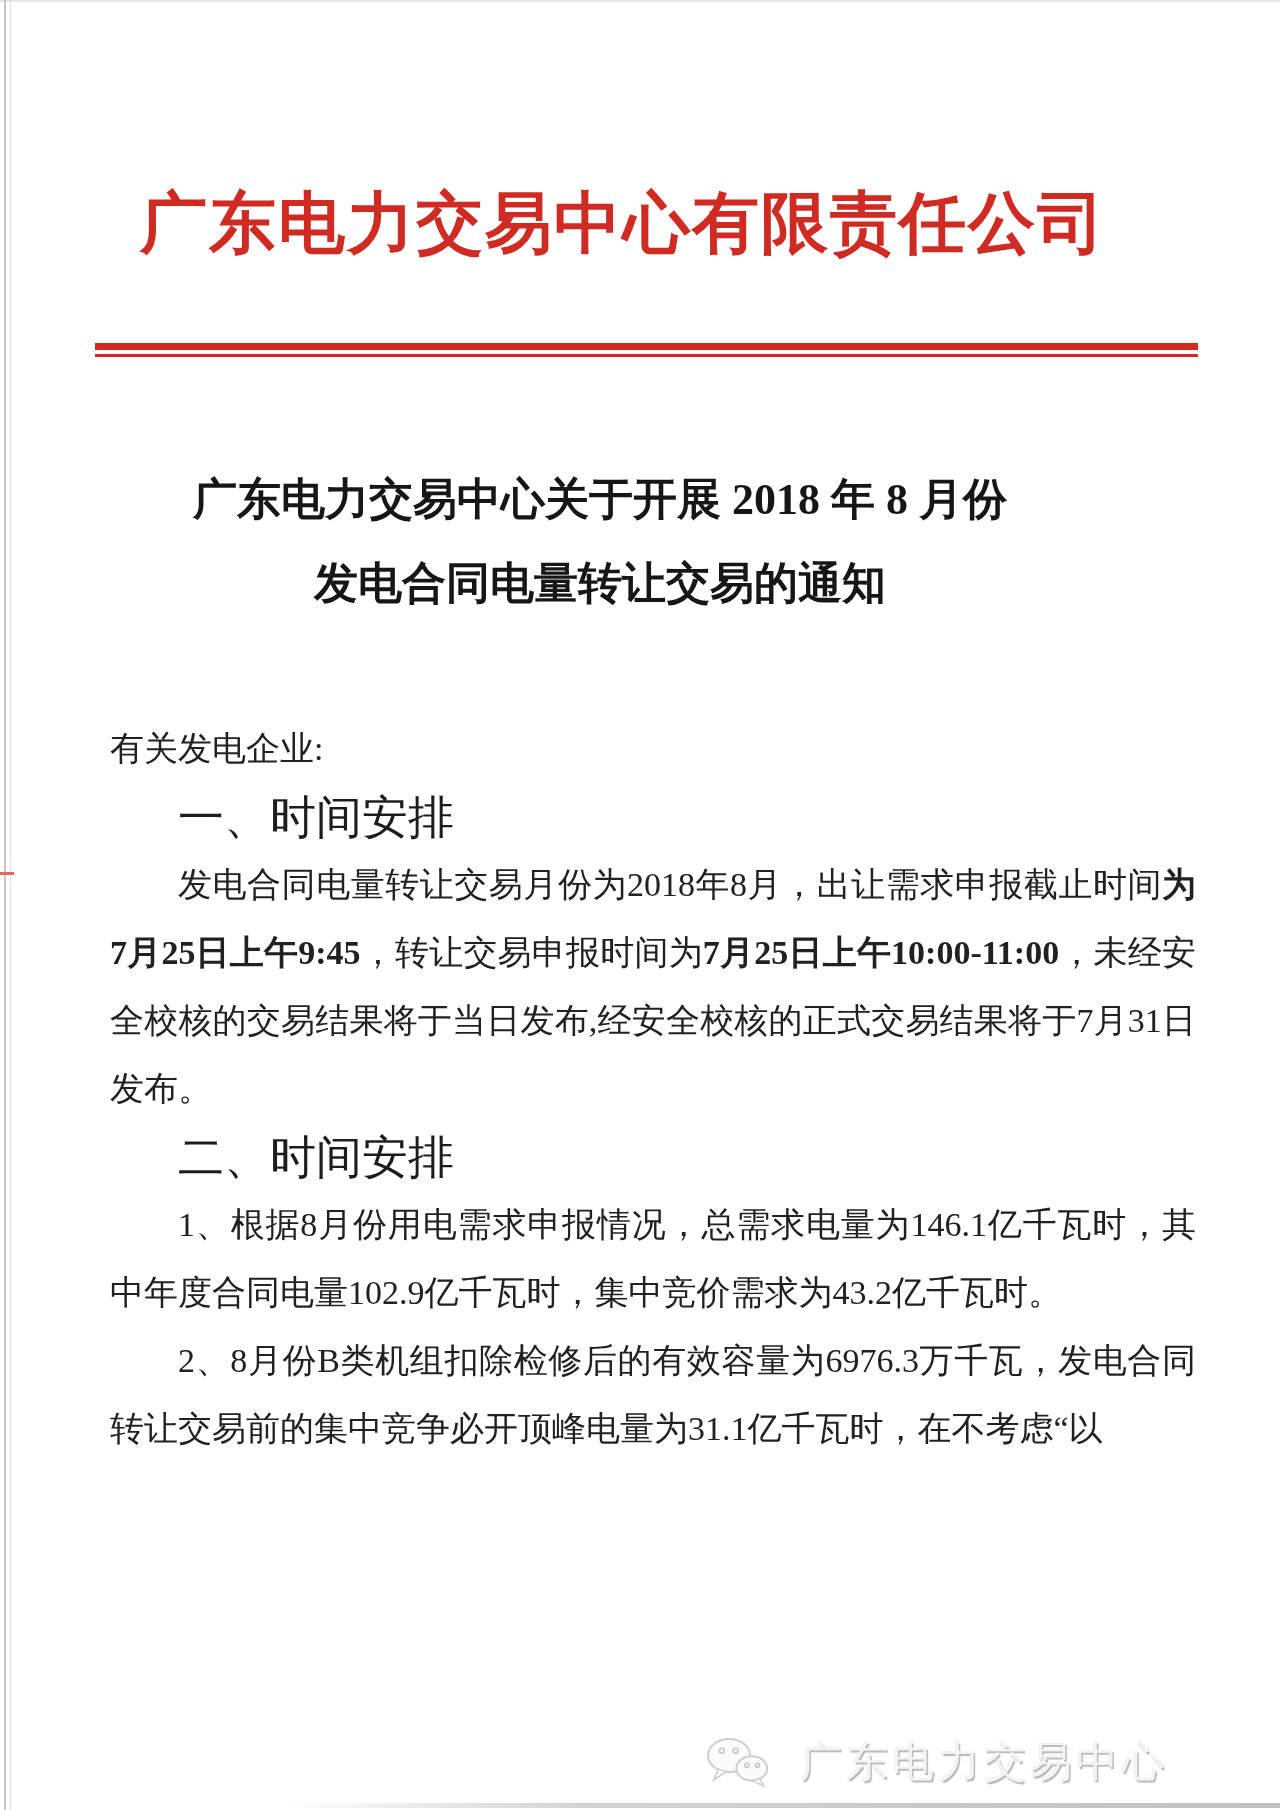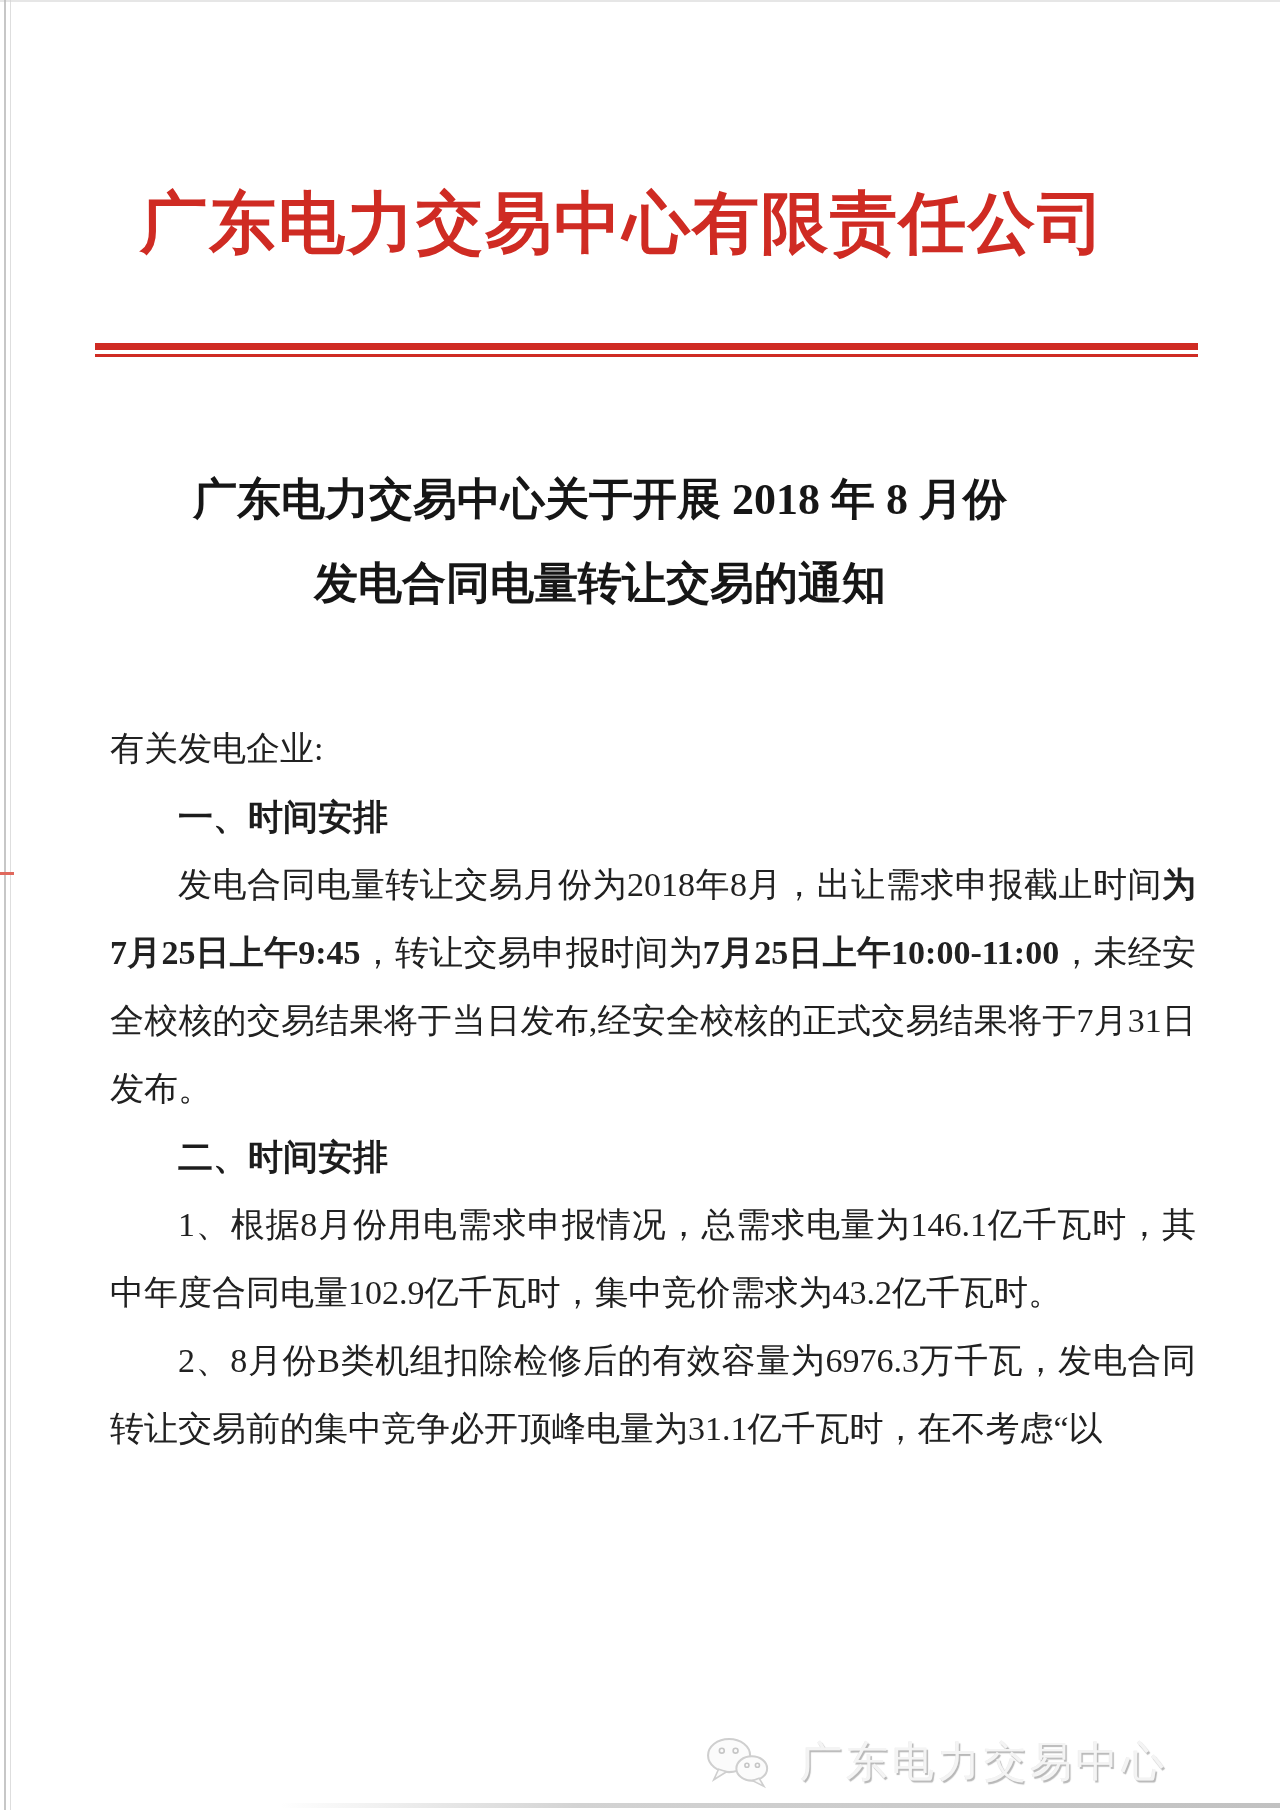--- a/index.html
+++ b/index.html
@@ -49,21 +49,21 @@
   
   .body-text{
     position:absolute;top:715px;left:110px;width:1086px;
     font-size:34px;line-height:68px;color:#212121;
     text-align:justify;
   }
   .body-text p{margin:0;}
   .indent{text-indent:68px;}
   .heading{
     font-family:"Liberation Sans","DejaVu Sans",sans-serif;
-    font-weight:700;font-size:35px;color:#1c1c1c;
+    font-weight:400;font-size:46px;color:#1c1c1c;
     text-indent:68px;
   }
   .b{font-weight:bold;}
 
   
   .watermark{
     position:absolute;right:112px;bottom:20px;
     display:flex;align-items:center;gap:28px;
     pointer-events:none;
   }

